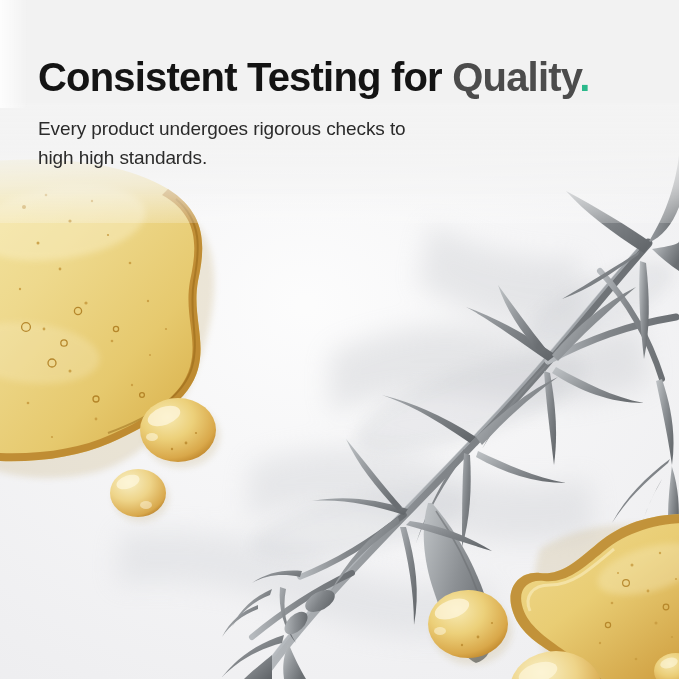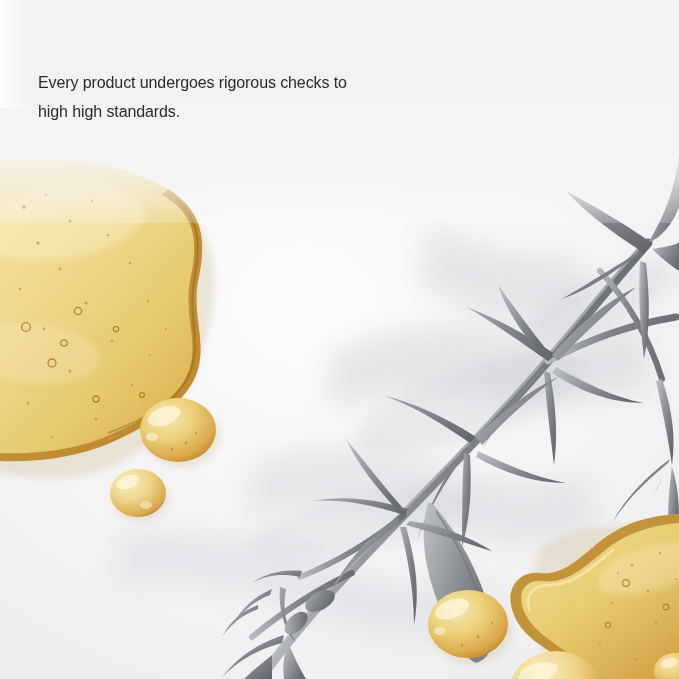--- a/index.html
+++ b/index.html
@@ -64,21 +64,21 @@
     font-weight: 700;
     letter-spacing: -0.8px;
     color: #141414;
     white-space: nowrap;
   }
   #headline .accent-word { color: #4c4c4c; }
   #headline .accent-dot  { color: #2bb98b; }
 
   #subcopy {
     margin: 14px 0 0 0;
-    font-size: 16px;
+    font-size: 19px;
     line-height: 29px;
     font-weight: 300;
     letter-spacing: -0.1px;
     color: #2b2b2b;
     max-width: 470px;
   }
   #subcopy .sub-line { display: block; }
 </style>
 </head>
 <body>
@@ -366,20 +366,21 @@
 
       <rect x="0" y="0" width="679" height="120" fill="#ffffff" opacity="0.22"></rect>
     </svg>
 
     <div id="photo-veil"></div>
   </div>
 
   <div id="photo-seam"></div>
 
   <div id="copy">
+    <h1 id="headline"><span>Consistent Testing for </span><span class="accent-word">Quality</span><span class="accent-dot">.</span></h1>
 
     <p id="subcopy">
       <span class="sub-line">Every product undergoes rigorous checks to</span>
       <span class="sub-line">high high standards.</span>
     </p>
   </div>
 
 </div>
 
 </body></html>

